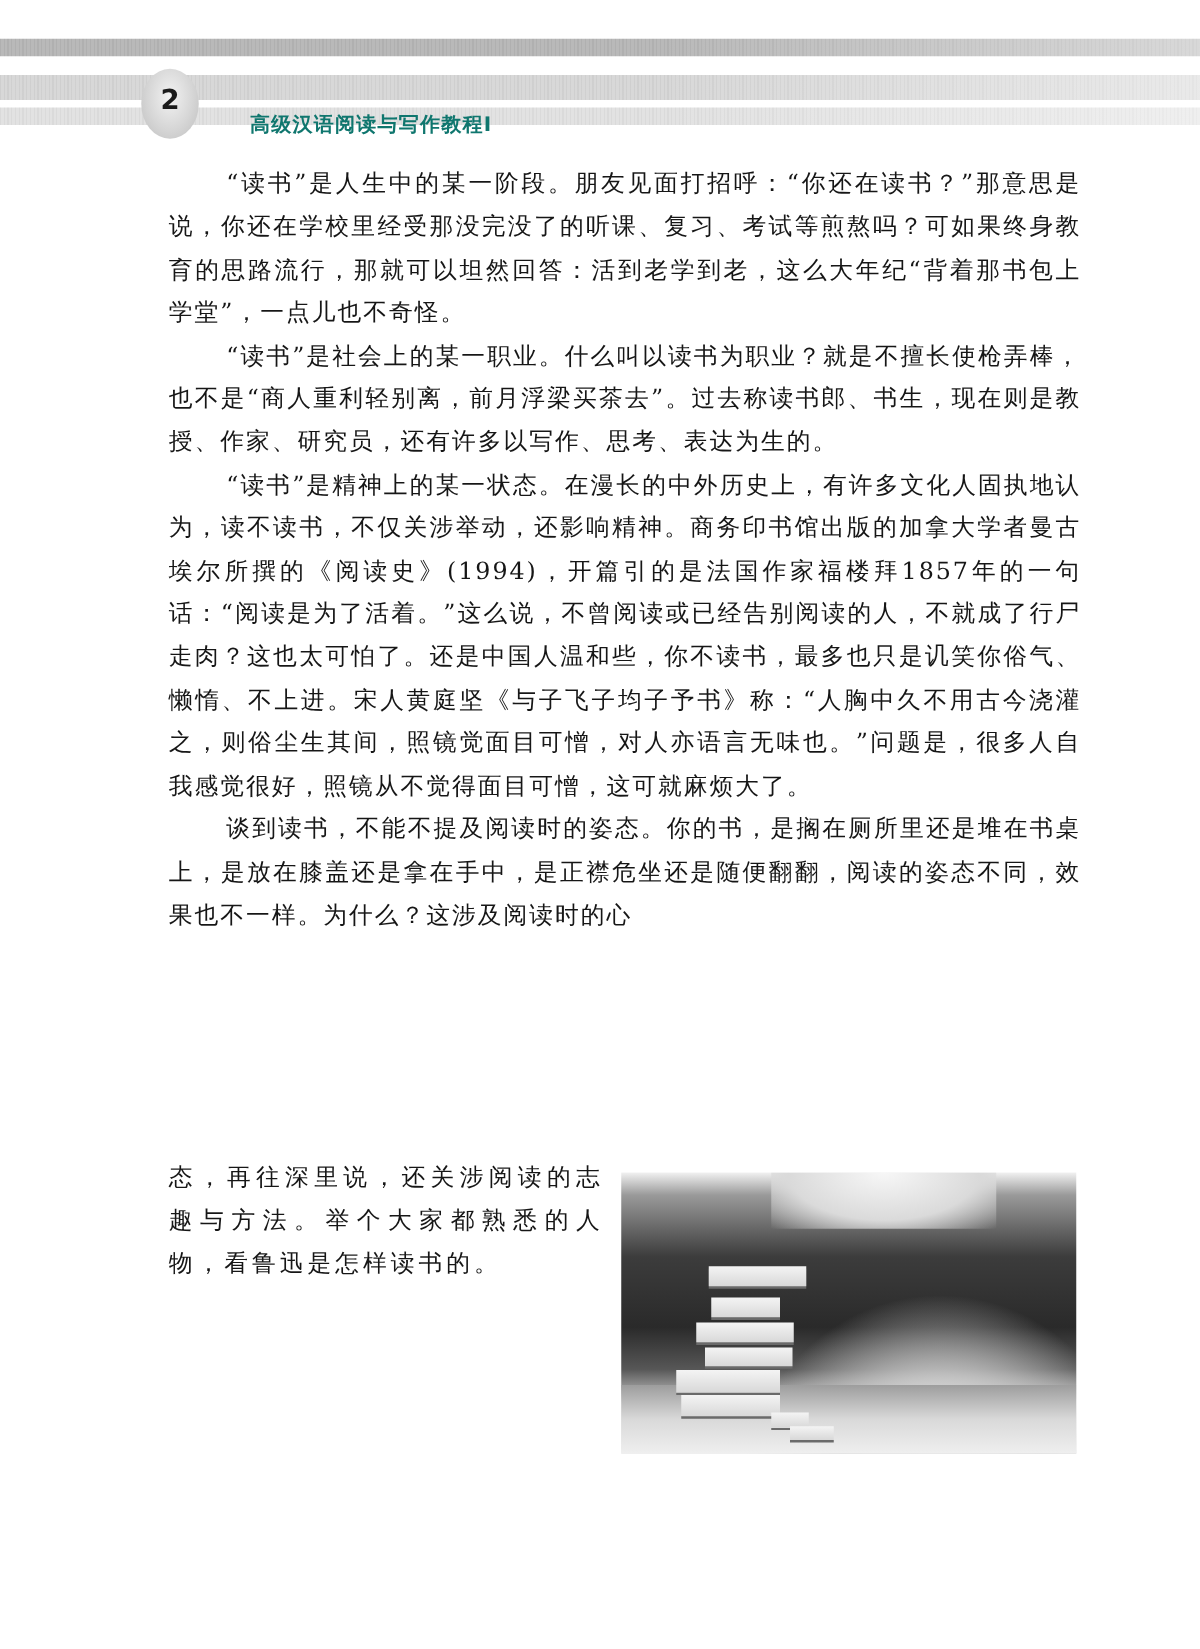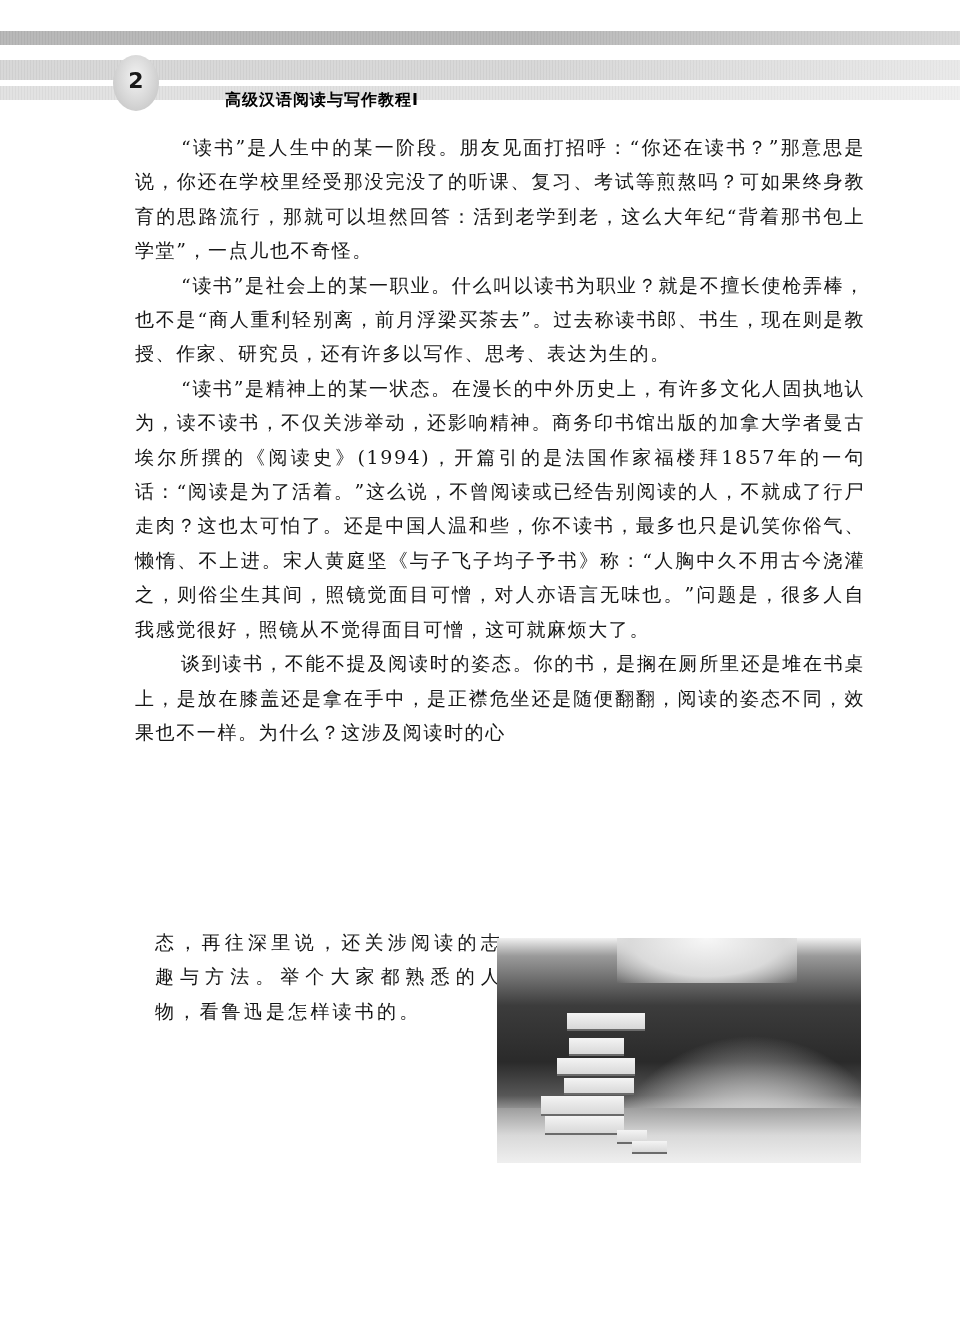--- a/index.html
+++ b/index.html
@@ -44,23 +44,22 @@
       font-size: 22px;
       color: #1a1a1a;
       margin-top: -6px;
     }
     .book-title {
       position: absolute;
       left: 200px; top: 90px;
       font-family: "DejaVu Sans", "Liberation Sans", sans-serif;
       font-size: 16px;
       letter-spacing: 1px;
-      color: #000000;
+      color: #0f766e;
       font-weight: bold;
-      margin-left: 25px;
     }
     
     .content {
       position: absolute;
       left: 135px; top: 130px;
       width: 730px;
     }
     .para {
       margin: 0;
       font-size: 19px;
@@ -69,21 +68,20 @@
       text-indent: 46px;
       letter-spacing: 1.6px;
     }
     .float-section {
       position: absolute;
       left: 135px; top: 925px;
       width: 730px;
     }
     .narrow {
       width: 348px;
-      margin-left: 20px;
     }
     .narrow .para {
       letter-spacing: 3.2px;
     }
     .photo {
       position: absolute;
       left: 497px; top: 938px;
       width: 364px; height: 225px;
       background:
         radial-gradient(ellipse at 70% 120%, #e4e4e4 0%, #cfcfcf 25%, transparent 45%),

